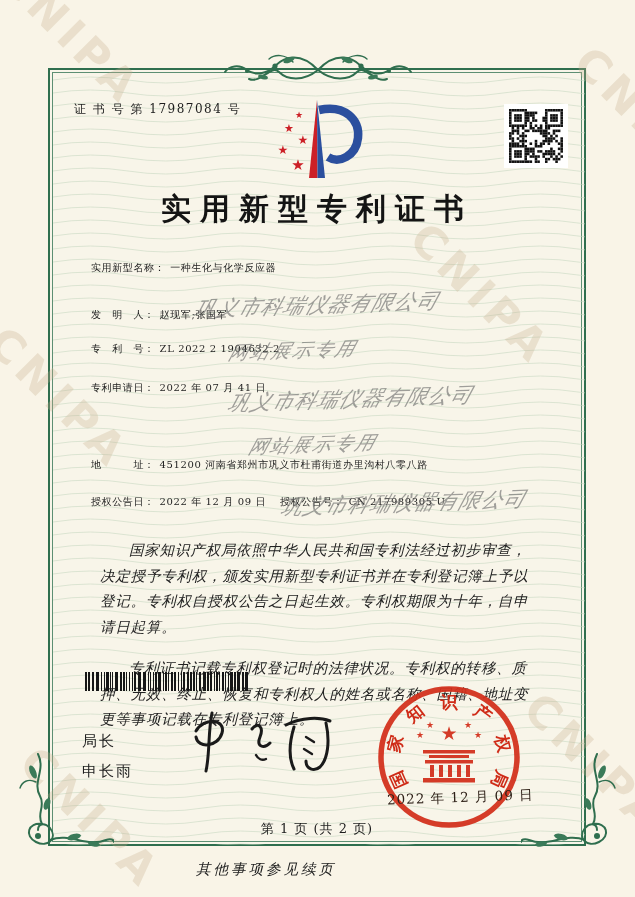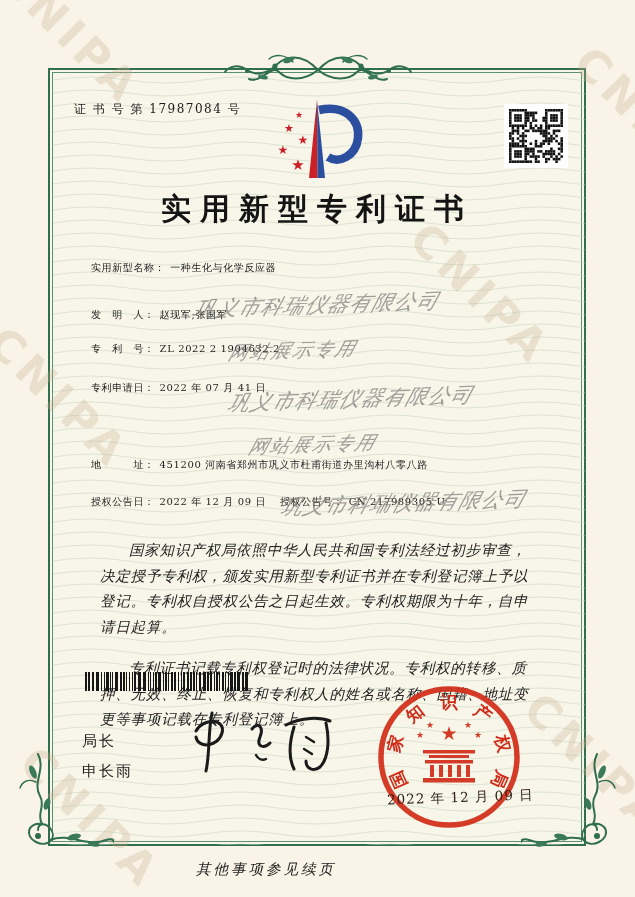--- a/index.html
+++ b/index.html
@@ -537,15 +537,16 @@
         <span style="transform: translate(-50%, -50%) rotate(-76deg) translateY(-55px);">家</span>
         <span style="transform: translate(-50%, -50%) rotate(-38deg) translateY(-55px);">知</span>
         <span style="transform: translate(-50%, -50%) rotate(0deg) translateY(-55px);">识</span>
         <span style="transform: translate(-50%, -50%) rotate(38deg) translateY(-55px);">产</span>
         <span style="transform: translate(-50%, -50%) rotate(76deg) translateY(-55px);">权</span>
         <span style="transform: translate(-50%, -50%) rotate(114deg) translateY(-55px);">局</span>
       </div>
   </div>
   <div class="seal-date">2022 年 12 月 09 日</div>
 
+  <div class="page-num">第 1 页 (共 2 页)</div>
   <div class="bottom-note">其他事项参见续页</div>
 
 </div>
 
 </body></html>

